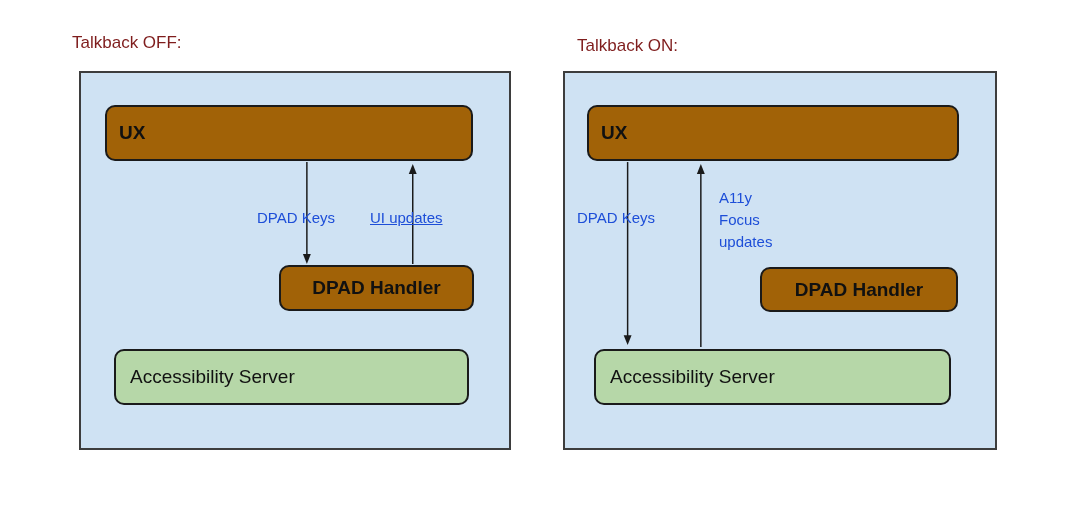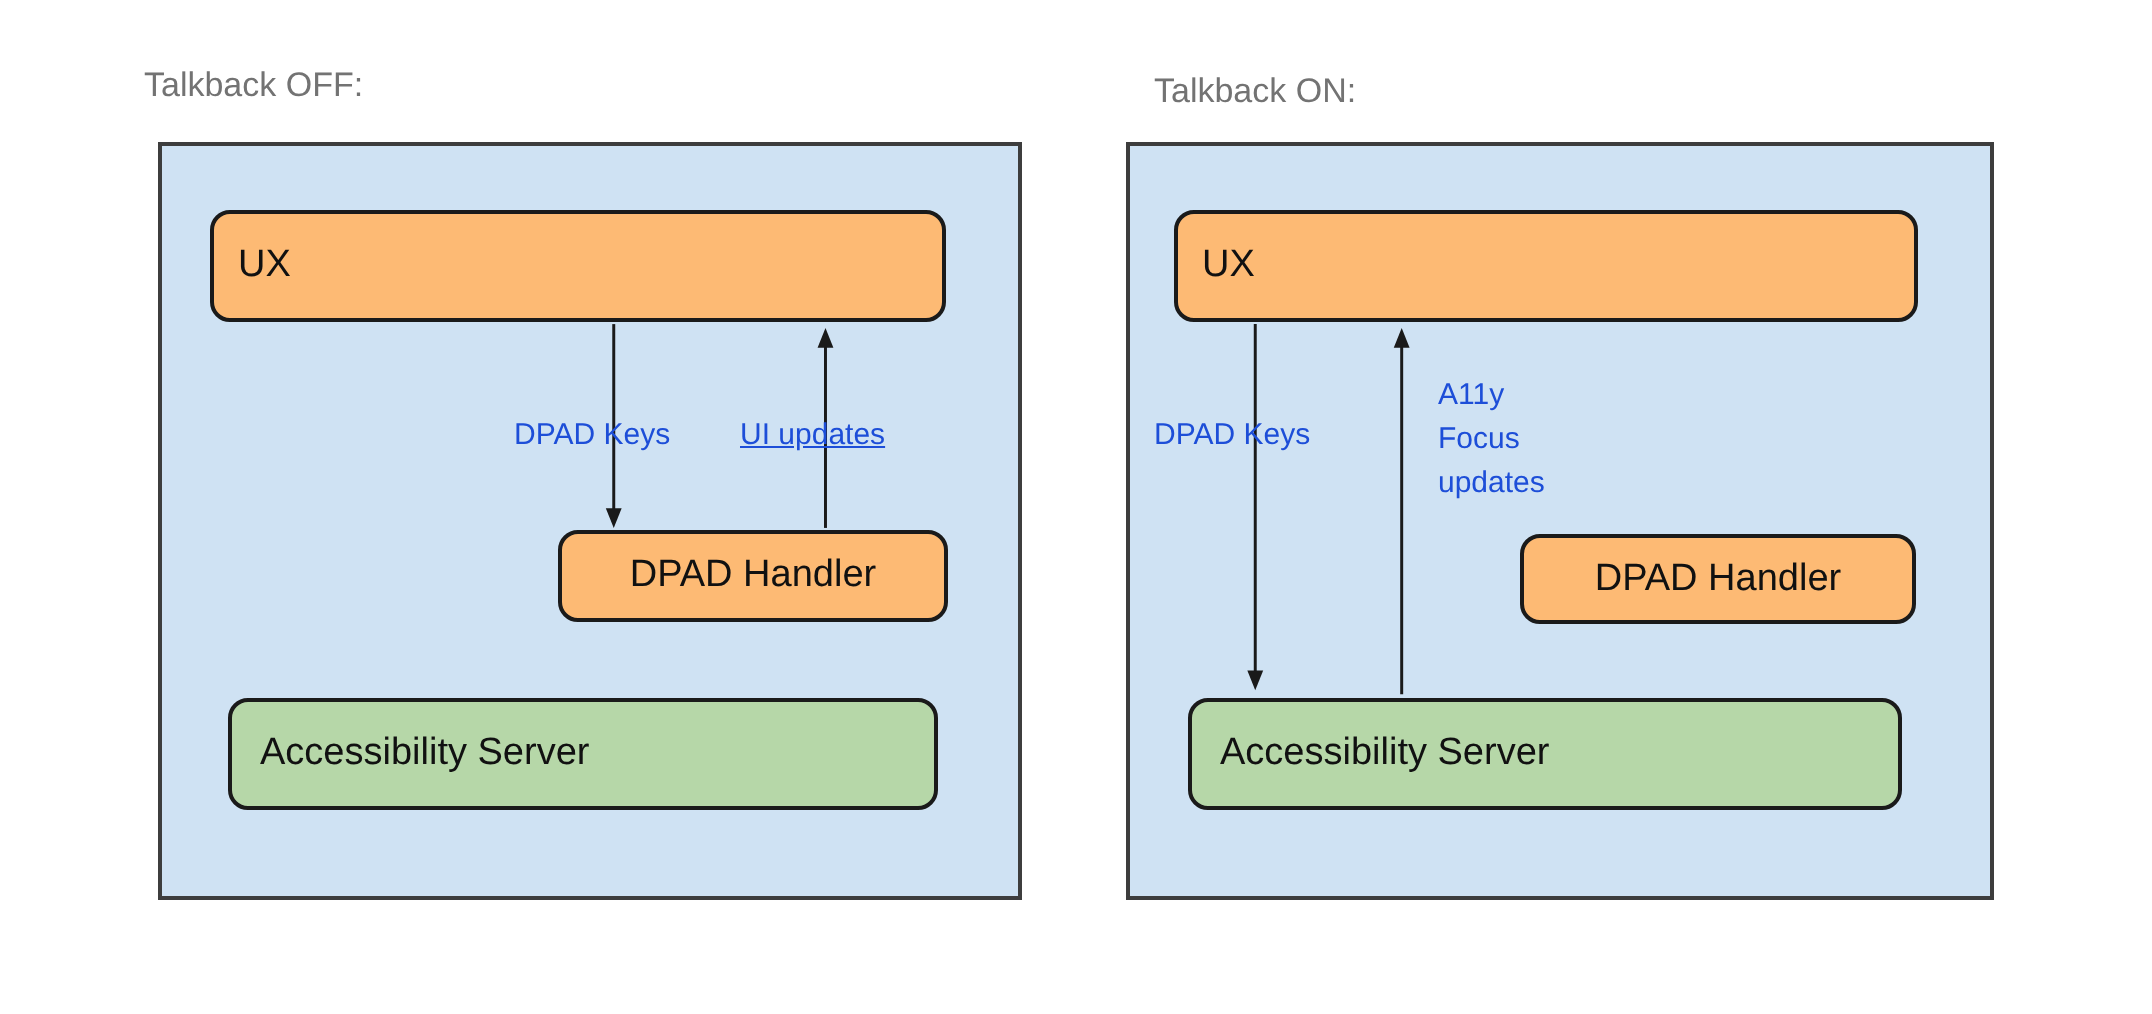--- a/index.html
+++ b/index.html
@@ -12,21 +12,21 @@
   .canvas {
     position: relative;
     width: 1076px;
     height: 507px;
     background: #ffffff;
     overflow: hidden;
   }
   .panel-title {
     position: absolute;
     font-size: 17px;
-    color: #737373;
+    color: #7f1d1d;
     white-space: nowrap;
   }
   .title-left  { left: 72px;  top: 33px; }
   .title-right { left: 577px; top: 36px; }
 
   .panel {
     position: absolute;
     top: 71px;
     width: 432px;
     height: 379px;
@@ -40,21 +40,21 @@
   .box {
     position: absolute;
     box-sizing: border-box;
     border: 2px solid #1a1a1a;
     border-radius: 10px;
     display: flex;
     align-items: center;
     font-size: 19px;
     color: #111111;
   }
-  .box-yellow { background: #fdba74; }
+  .box-yellow { background: #a16207; font-weight: bold; }
   .box-green  { background: #b6d7a8; }
 
   
   .panel-left .ux            { left: 24px;  top: 32px;  width: 368px; height: 56px; padding-left: 12px; }
   .panel-left .dpad-handler  { left: 198px; top: 192px; width: 195px; height: 46px; justify-content: center; }
   .panel-left .a11y-server   { left: 33px;  top: 276px; width: 355px; height: 56px; padding-left: 14px; }
 
   
   .panel-right .ux           { left: 22px;  top: 32px;  width: 372px; height: 56px; padding-left: 12px; }
   .panel-right .dpad-handler { left: 195px; top: 194px; width: 198px; height: 45px; justify-content: center; }

